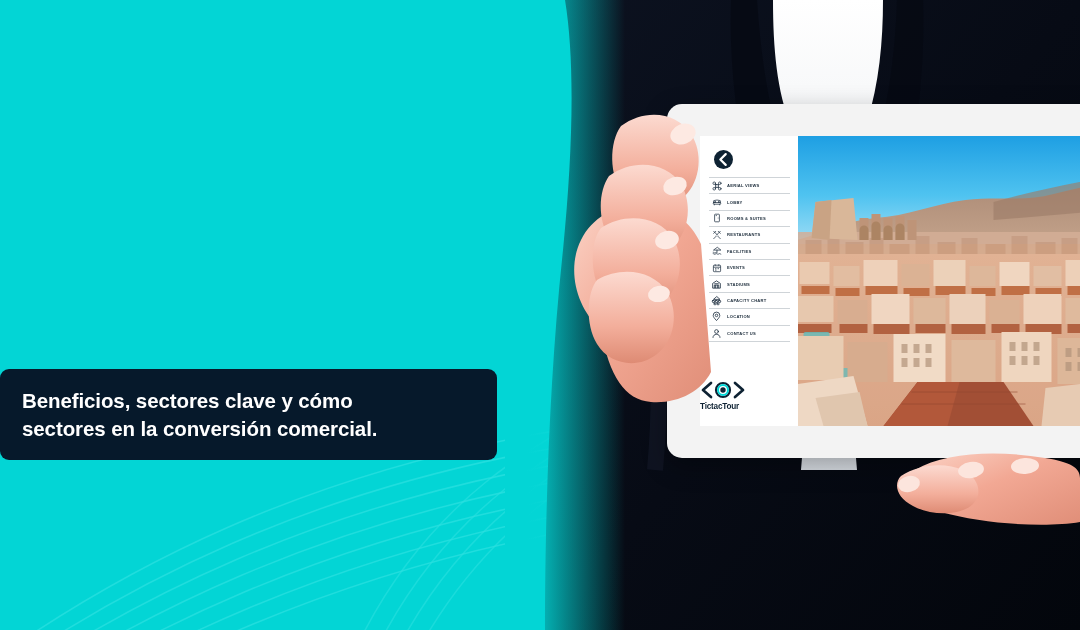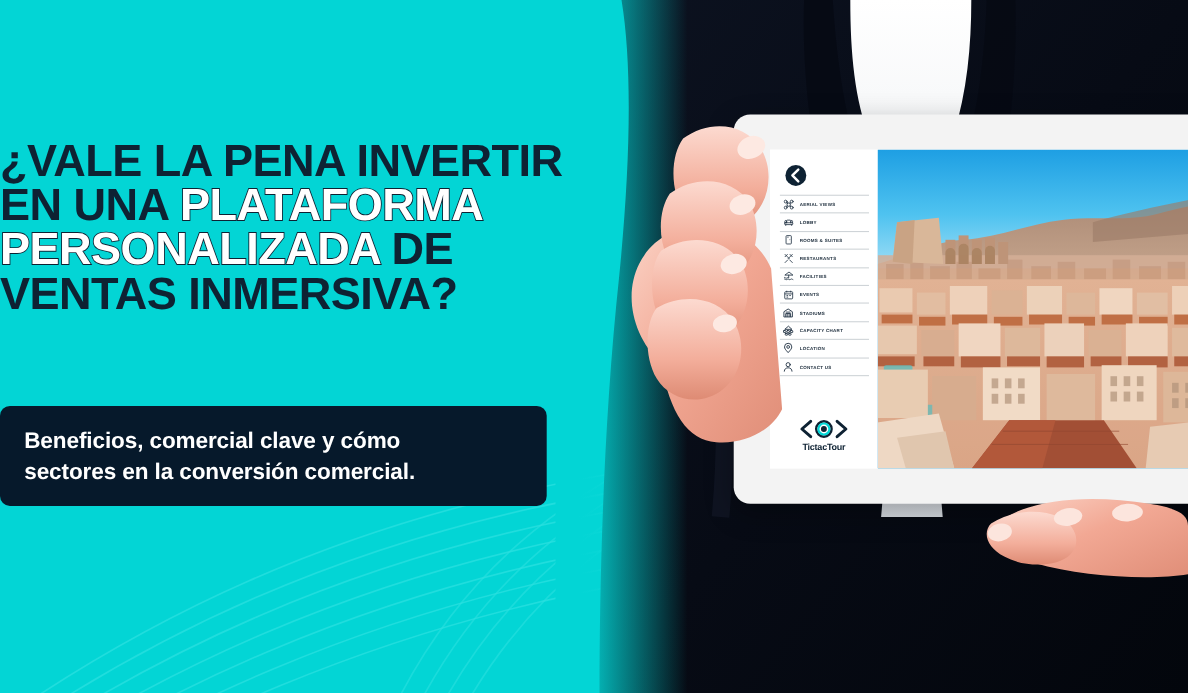--- a/index.html
+++ b/index.html
@@ -95,21 +95,21 @@
     color:#223344;
   }
   .menu-icon svg { width:10px; height:10px; display:block; }
   .menu-label {
     font-size:4.1px; font-weight:bold; letter-spacing:0.25px;
     color:#1b2b3a; white-space:nowrap; text-transform:uppercase;
   }
 
   .brand {
     position:absolute; left:0; right:0; top:243px;
-    display:flex; flex-direction:column; align-items:center; gap:1px;
+    display:flex; flex-direction:column; gap:1px;
   }
   .brand-mark { width:46px; height:22px; }
   .brand-name {
     font-size:8.2px; font-weight:bold; color:#0E2233;
     letter-spacing:-0.2px;
   }
 
   
   .photo-pane { flex:1; position:relative; overflow:hidden; background:#1aa0e0; }
   .photo-pane svg { position:absolute; inset:0; width:100%; height:100%; }
@@ -532,27 +532,21 @@
             </svg>
           </div>
 
         </div>
       </div>
     </div>
 
     <div class="photo-fade"></div>
   </div>
 
-  <h1 class="headline">
-    <span class="ln"><span class="hl-solid">¿VALE LA PENA INVERTIR</span></span>
-    <span class="ln"><span class="hl-solid">EN UNA </span><span class="hl-outline">PLATAFORMA</span></span>
-    <span class="ln"><span class="hl-outline">PERSONALIZADA </span><span class="hl-solid">DE</span></span>
-    <span class="ln"><span class="hl-solid">VENTAS INMERSIVA?</span></span>
-  </h1>
 
   <div class="subtitle-card">
     <div class="subtitle-text">
-      <span>Beneficios, comercial clave y cómo</span><br>
+      <span>Beneficios, sectores clave y cómo</span><br>
       <span>sectores en la conversión comercial.</span>
     </div>
   </div>
 
 </div>
 
 </body></html>

